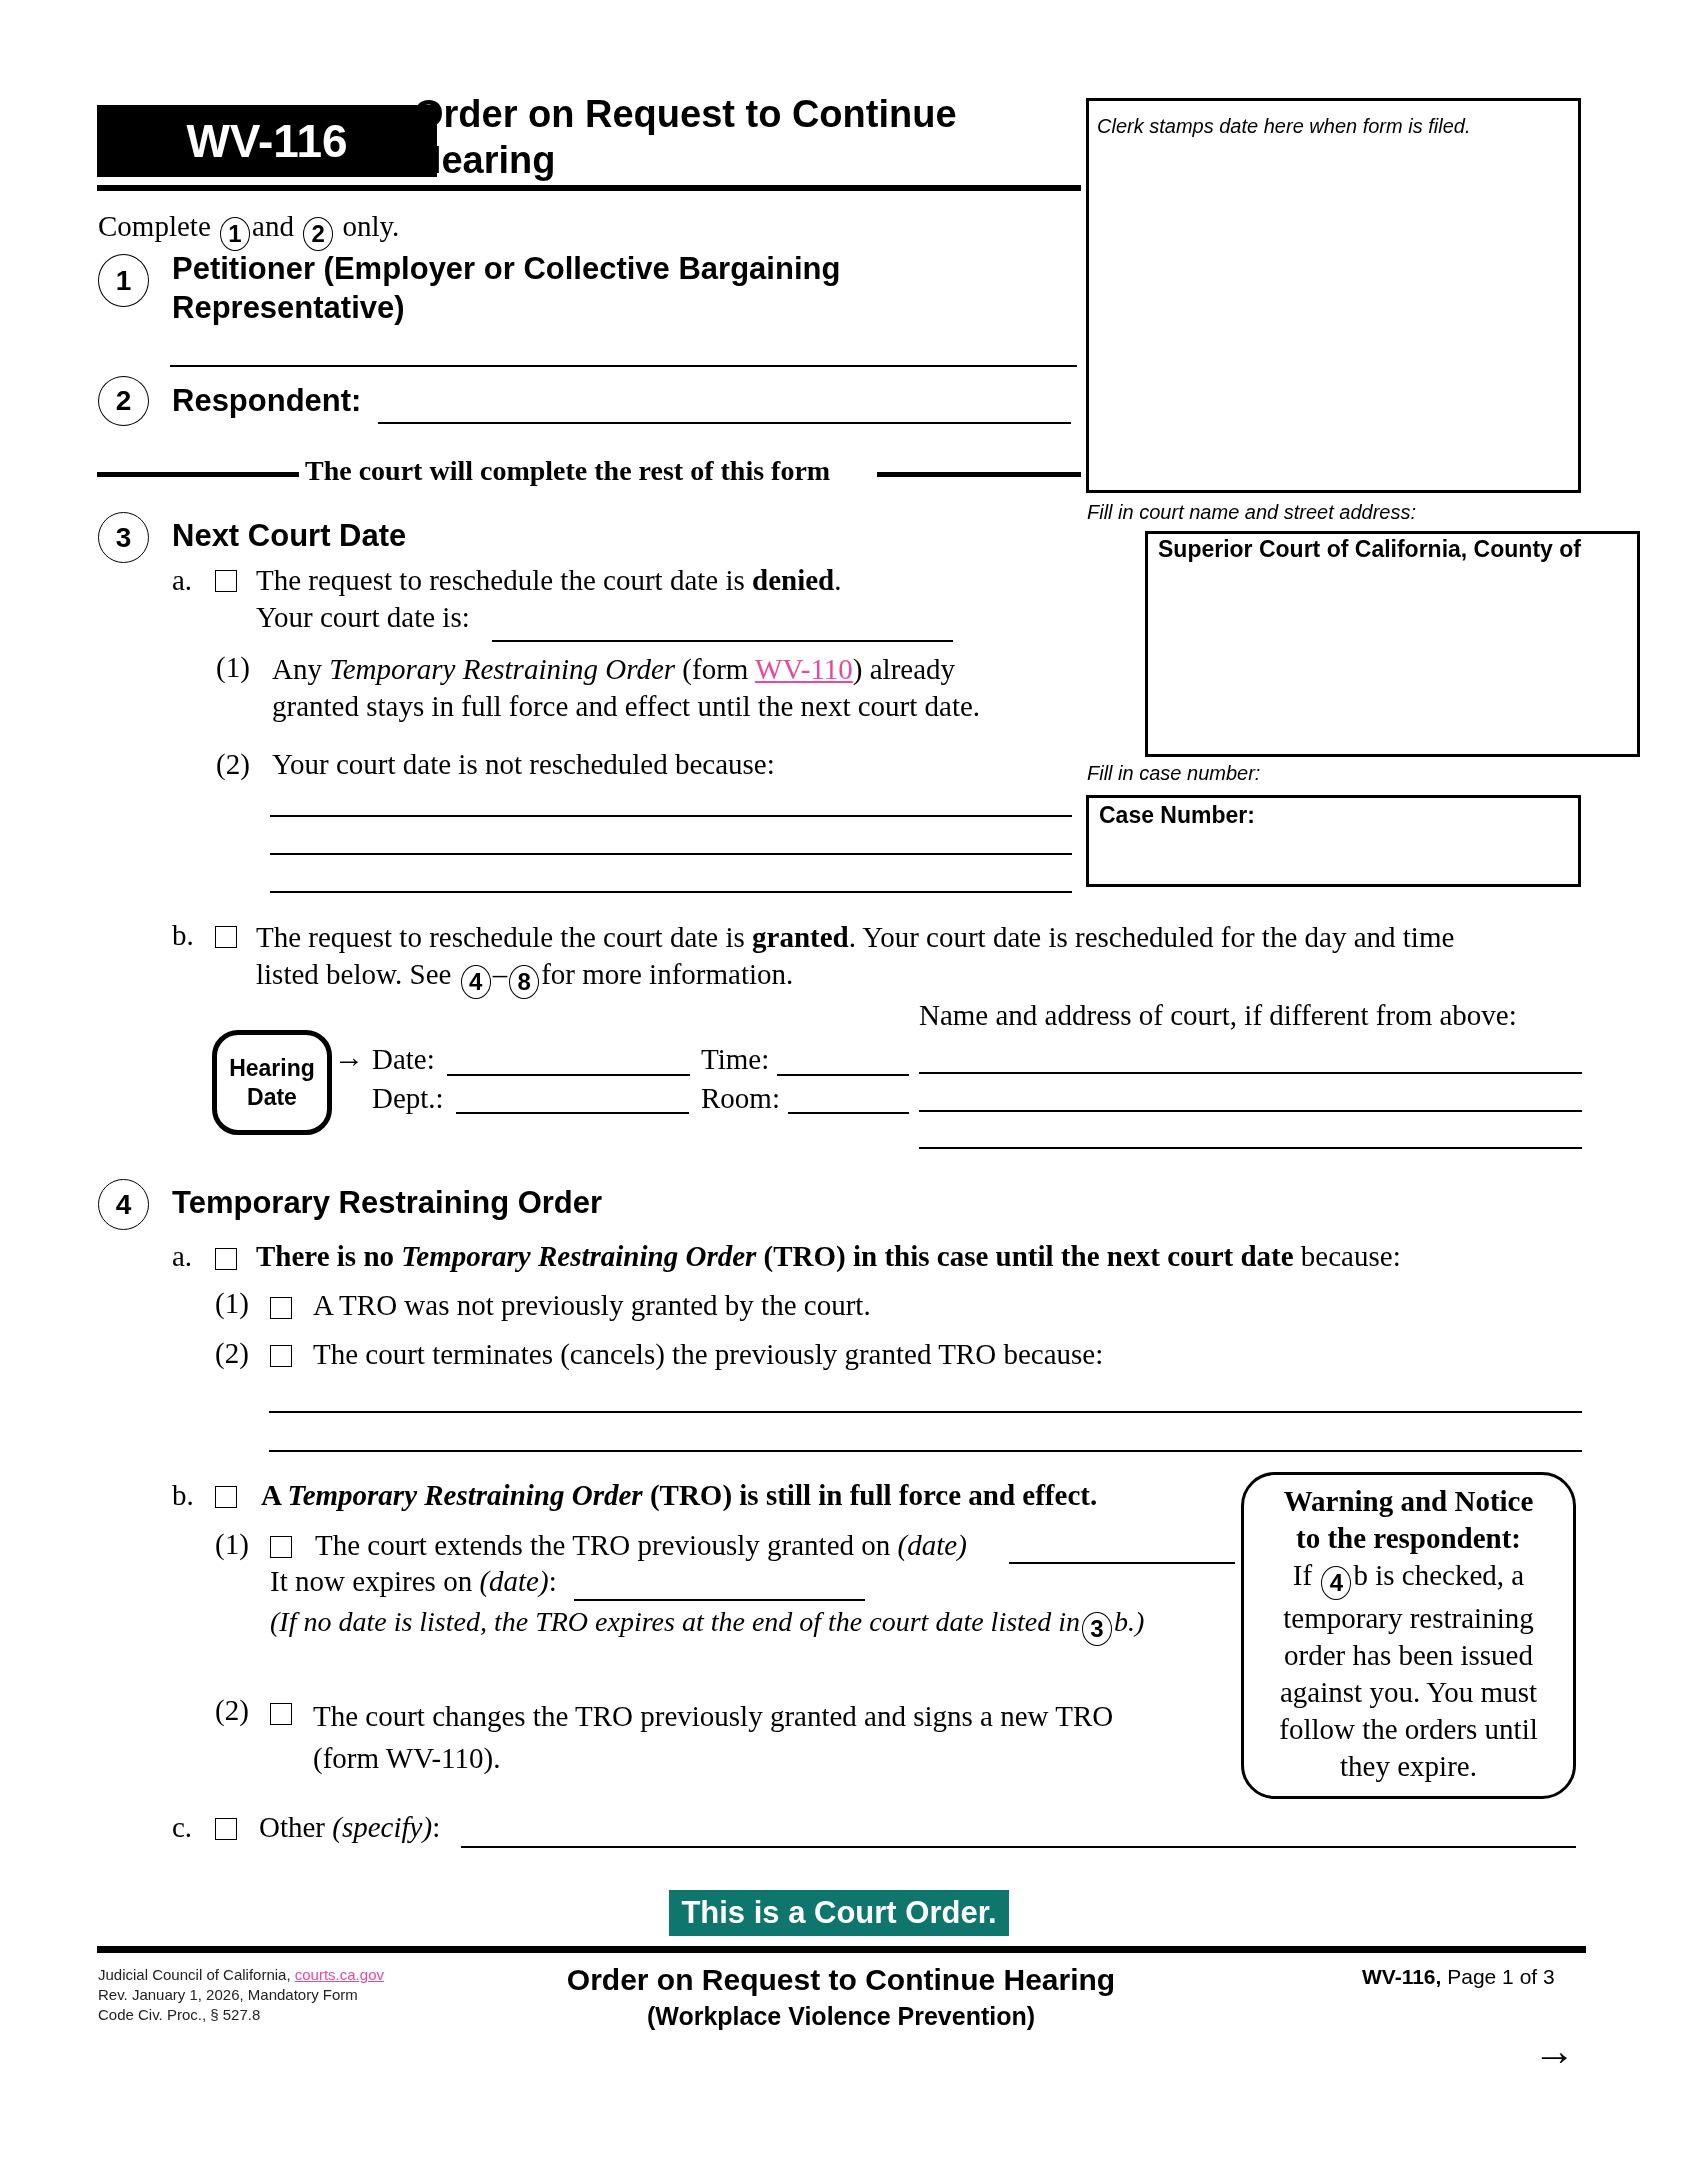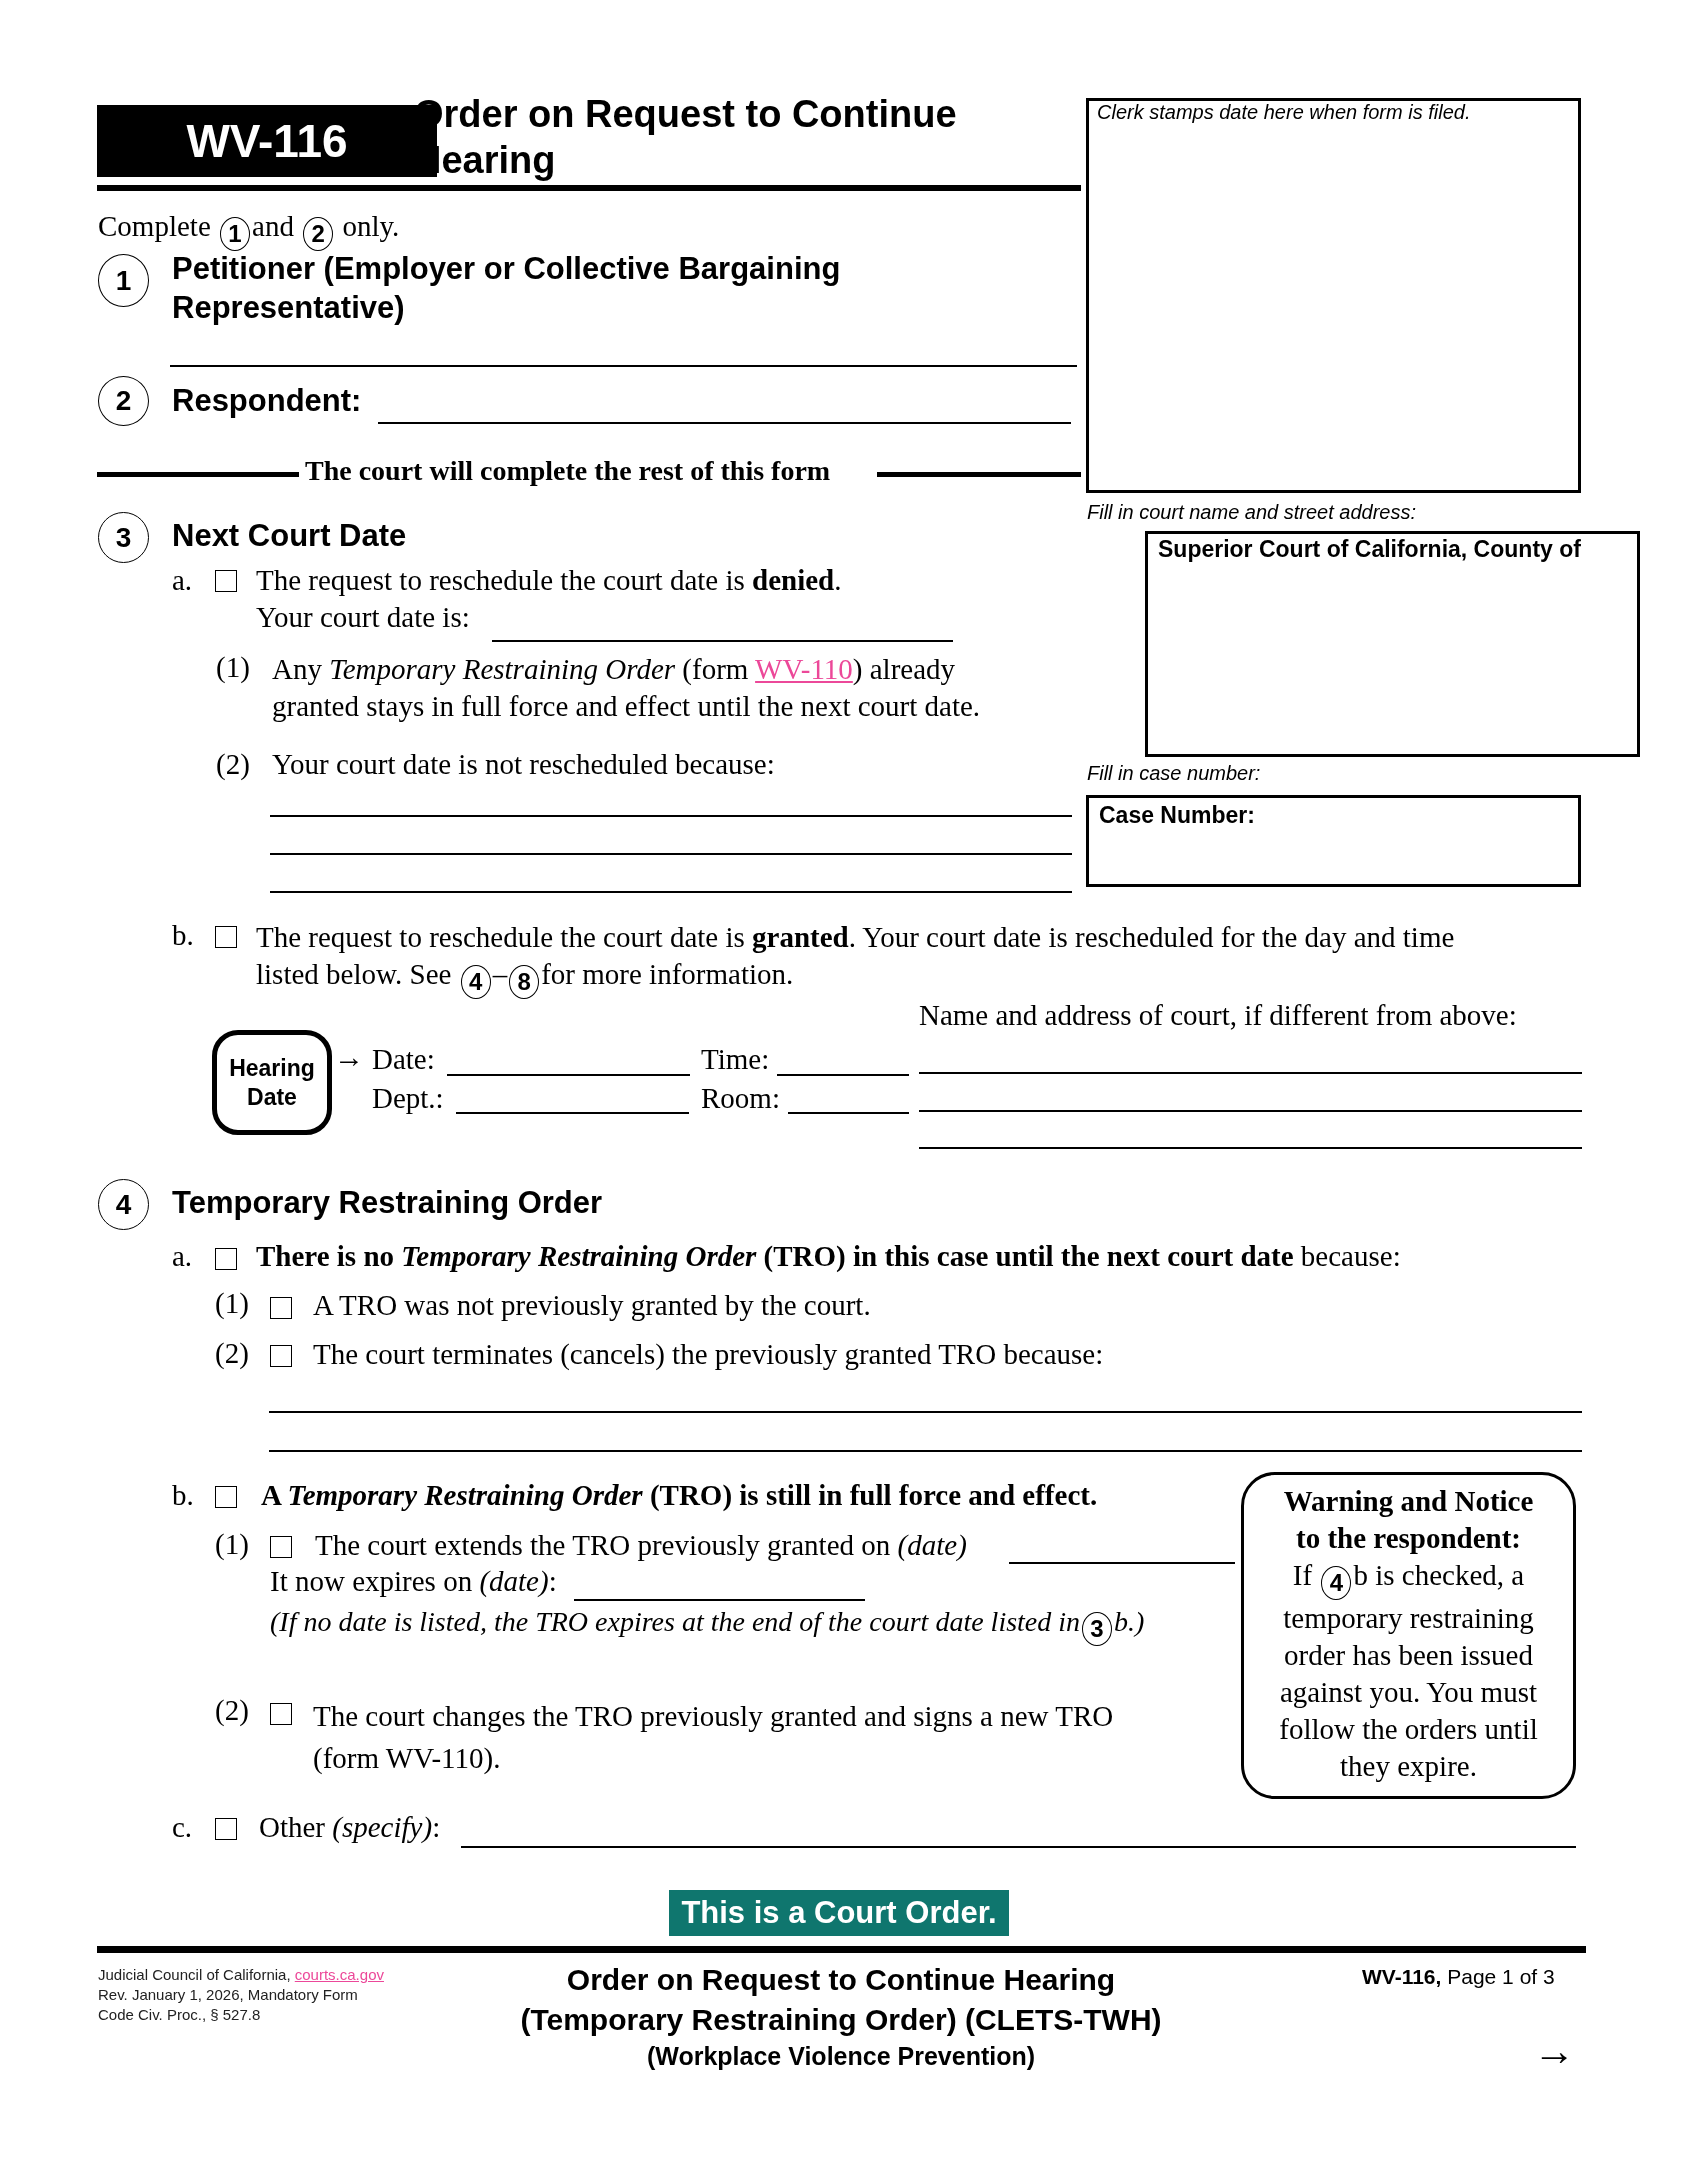--- a/index.html
+++ b/index.html
@@ -29,21 +29,21 @@
 <div class="abs sans b" style="left:97px;top:105px;width:340px;height:72px;background:#000;color:#fff;font-size:46px;display:flex;align-items:center;justify-content:center;">
   <span>WV-116</span>
 </div>
 <div class="abs sans b" style="left:414px;top:91px;font-size:38px;line-height:46px;">
   <div>Order on Request to Continue</div>
   <div>Hearing</div>
 </div>
 <div class="line thick" style="left:97px;top:185px;width:984px;"></div>
 
 <div class="box" style="left:1086px;top:98px;width:495px;height:395px;">
-  <div class="sans i" style="font-size:20px;padding:0 8px;">Clerk stamps date here when form is filed.</div>
+  <div class="sans i" style="font-size:20px;padding:14px 8px;">Clerk stamps date here when form is filed.</div>
 </div>
 
 <div class="abs sans i" style="left:1087px;top:501px;font-size:20px;">Fill in court name and street address:</div>
 <div class="box" style="left:1145px;top:531px;width:495px;height:226px;">
   <div class="sans b" style="font-size:23px;padding:2px 10px;">Superior Court of California, County of</div>
 </div>
 
 <div class="abs sans i" style="left:1087px;top:762px;font-size:20px;">Fill in case number:</div>
 <div class="box" style="left:1086px;top:795px;width:495px;height:92px;">
   <div class="sans b" style="font-size:23px;padding:4px 10px;">Case Number:</div>
@@ -190,20 +190,19 @@
 <div class="abs sans b" style="left:669px;top:1890px;width:340px;height:46px;background:#0f766e;color:#fff;font-size:31px;display:flex;align-items:center;justify-content:center;">This is a Court Order.</div>
 
 <div class="line thick" style="left:97px;top:1946px;width:1489px;height:7px;"></div>
 <div class="abs sans" style="left:98px;top:1965px;font-size:15px;line-height:20px;color:#222;">
   <div><span>Judicial Council of California, </span><a class="lnk" href="#">courts.ca.gov</a></div>
   <div>Rev. January 1, 2026, Mandatory Form</div>
   <div>Code Civ. Proc., § 527.8</div>
 </div>
 <div class="abs sans b" style="left:465px;top:1960px;width:752px;text-align:center;">
   <div style="font-size:30px;line-height:40px;">Order on Request to Continue Hearing</div>
-  <div style="font-size:30px;line-height:40px;">(Temporary Restraining Order) (CLETS-TWH)</div>
   <div style="font-size:25px;line-height:32px;">(Workplace Violence Prevention)</div>
 </div>
 <div class="abs sans" style="left:1362px;top:1965px;font-size:21px;">
   <span class="b">WV-116,</span> <span>Page 1 of 3</span>
 </div>
 <div class="abs sans" style="left:1533px;top:2030px;font-size:42px;line-height:42px;">→</div>
 
 
 </body></html>

